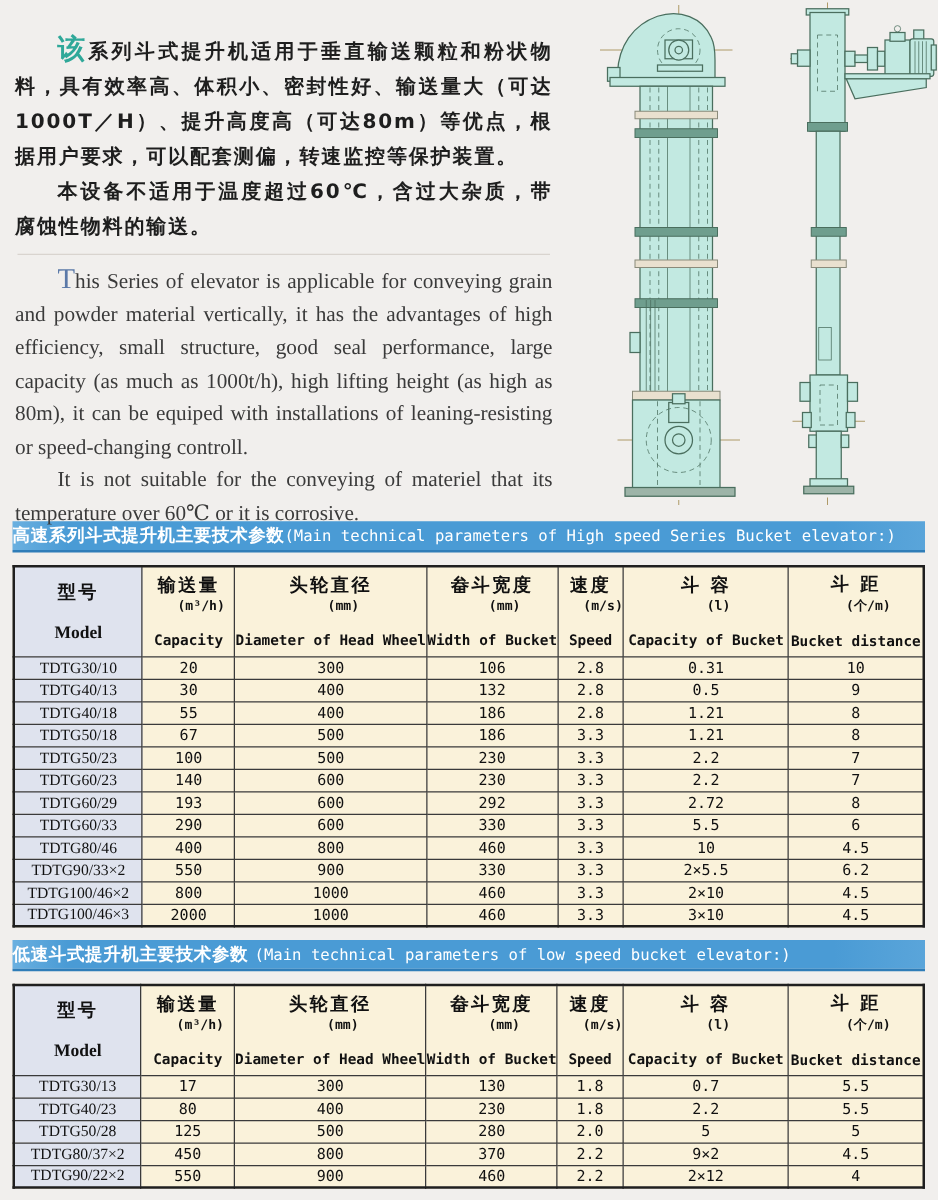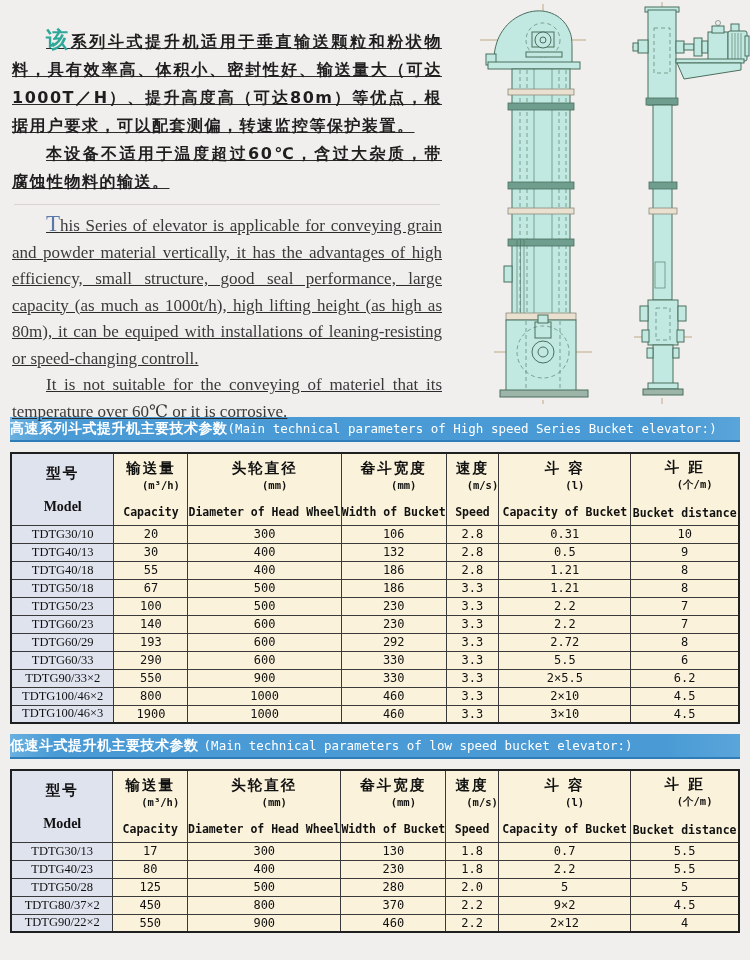--- a/index.html
+++ b/index.html
@@ -10,21 +10,21 @@
   }
   *{margin:0;padding:0;box-sizing:border-box;}
   html,body{width:750px;}
   body{
     width:750px;height:960px;background:var(--page-bg);
     font-family:"DejaVu Sans",sans-serif;color:var(--text-dark);
     position:relative;overflow:hidden;
   }
   
   .top{display:flex;width:750px;height:410px;}
-  .text-col{width:448px;padding:26px 6px 0 12px;text-decoration:underline;}
+  .text-col{width:448px;padding:26px 6px 0 12px;}
   .zh-block{font-weight:bold;font-size:16px;line-height:28px;letter-spacing:1.5px;text-align:justify;color:#1e1e1e;}
   .zh-block p{text-indent:0;}
   .zh-block .p1{ text-indent:0;}
   .lead-zh{color:var(--lead-teal);font-size:22px;font-weight:bold;padding-left:34px;}
   .indent-zh{padding-left:34px;}
   .rule{height:1px;background:#d9d4cf;margin:8px 2px 6px 2px;}
   .en-block{font-family:"Liberation Serif","DejaVu Serif",serif;font-size:17px;line-height:26.5px;color:#3a3a3a;text-align:justify;}
   .lead-en{color:var(--lead-blue);font-size:23px;}
   .indent-en{display:inline-block;width:34px;}
   .drawings{width:302px;height:410px;position:relative;}
@@ -302,40 +302,49 @@
       <tr>
         <td class="model">TDTG60/33</td>
         <td>290</td>
         <td>600</td>
         <td>330</td>
         <td>3.3</td>
         <td>5.5</td>
         <td>6</td>
       </tr>
       <tr>
+        <td class="model">TDTG80/46</td>
+        <td>400</td>
+        <td>800</td>
+        <td>460</td>
+        <td>3.3</td>
+        <td>10</td>
+        <td>4.5</td>
+      </tr>
+      <tr>
         <td class="model">TDTG90/33×2</td>
         <td>550</td>
         <td>900</td>
         <td>330</td>
         <td>3.3</td>
         <td>2×5.5</td>
         <td>6.2</td>
       </tr>
       <tr>
         <td class="model">TDTG100/46×2</td>
         <td>800</td>
         <td>1000</td>
         <td>460</td>
         <td>3.3</td>
         <td>2×10</td>
         <td>4.5</td>
       </tr>
       <tr>
         <td class="model">TDTG100/46×3</td>
-        <td>1900</td>
+        <td>2000</td>
         <td>1000</td>
         <td>460</td>
         <td>3.3</td>
         <td>3×10</td>
         <td>4.5</td>
       </tr>
     </tbody>
 </table>
 
 <div class="banner banner2">

